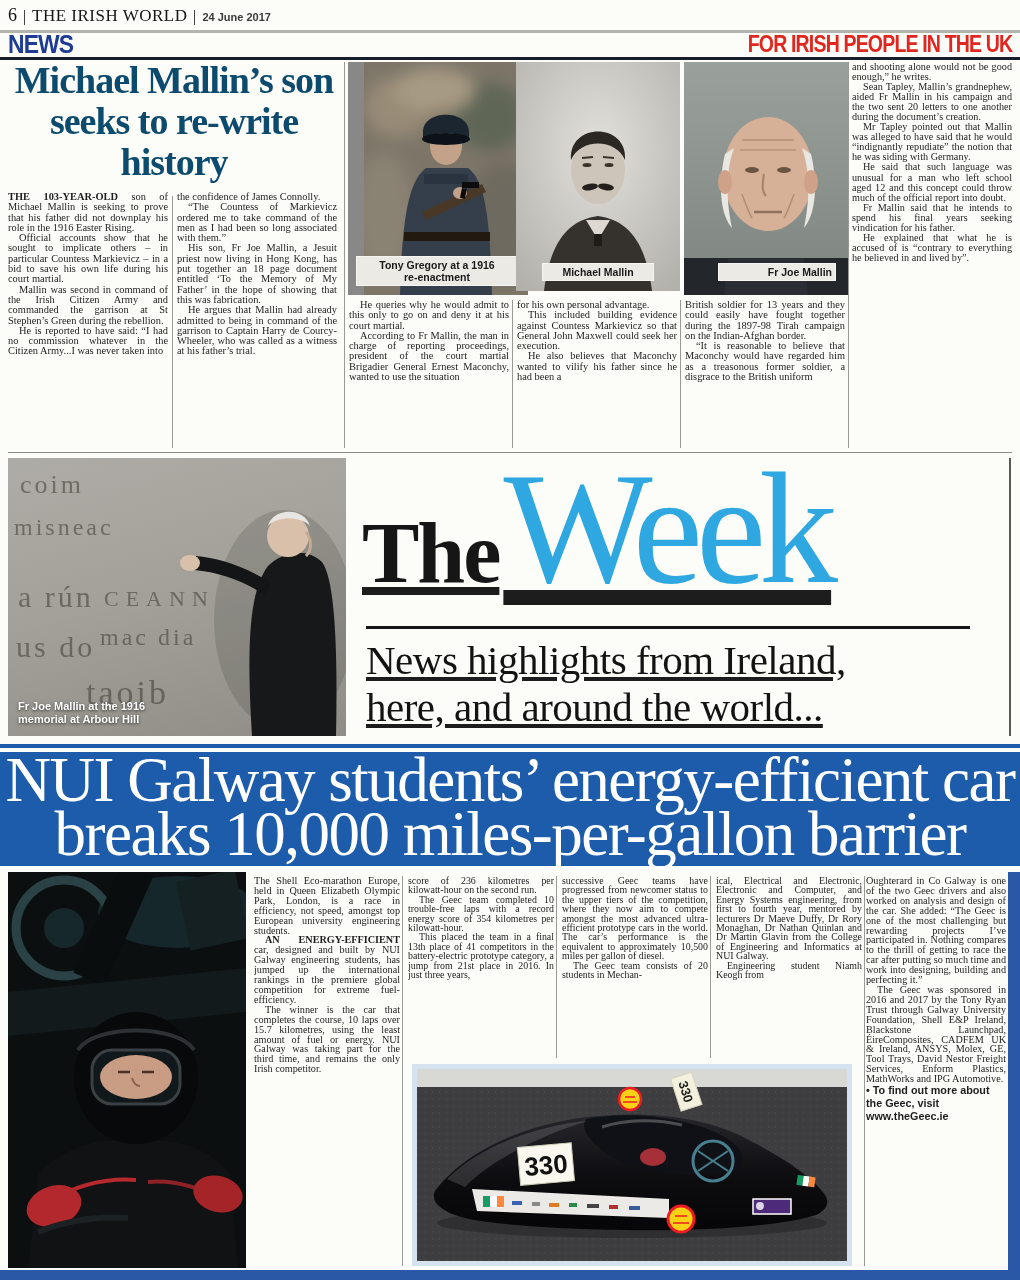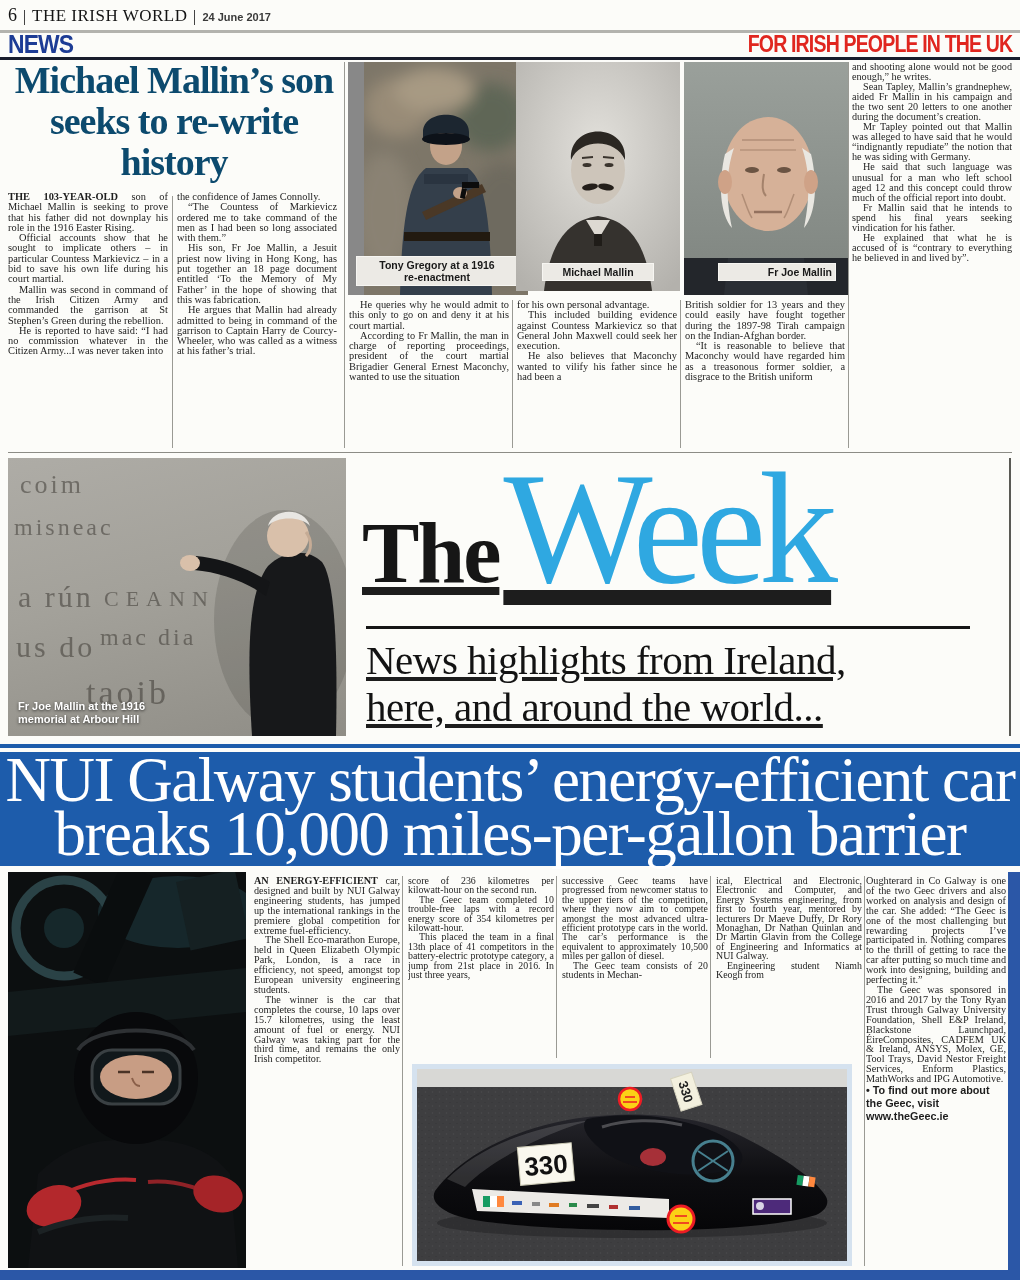--- a/index.html
+++ b/index.html
@@ -286,22 +286,22 @@
     <line x1="110" y1="200" x2="122" y2="200" stroke="#4a3326" stroke-width="2.5"></line>
     <line x1="134" y1="200" x2="146" y2="200" stroke="#4a3326" stroke-width="2.5"></line>
     <path d="M124,206 C126,212 128,214 132,214" stroke="#8a5f49" stroke-width="2" fill="none"></path>
     <ellipse cx="46" cy="334" rx="28" ry="20" fill="#b3282c" transform="rotate(-18 46 334)"></ellipse>
     <ellipse cx="210" cy="322" rx="25" ry="18" fill="#a52428" transform="rotate(14 210 322)"></ellipse>
     <path d="M30,360 C60,348 90,344 120,346" stroke="#1c2224" stroke-width="6" fill="none"></path>
   </svg>
 </figure>
 
 <div class="col a2col a2c1" style="position:absolute">
+  <p>The Shell Eco-marathon Europe, held in Queen Elizabeth Olympic Park, London, is a race in efficiency, not speed, amongst top European university engineering students.</p>
   <p><b>AN ENERGY-EFFICIENT</b><span> car, designed and built by NUI Galway engineering students, has jumped up the international rankings in the premiere global competition for extreme fuel-efficiency.</span></p>
-  <p>The Shell Eco-marathon Europe, held in Queen Elizabeth Olympic Park, London, is a race in efficiency, not speed, amongst top European university engineering students.</p>
   <p>The winner is the car that completes the course, 10 laps over 15.7 kilometres, using the least amount of fuel or energy. NUI Galway was taking part for the third time, and remains the only Irish competitor.</p>
 </div>
 <div class="col a2col a2c2" style="position:absolute">
   <p>score of 236 kilometres per kilowatt-hour on the second run.</p>
   <p>The Geec team completed 10 trouble-free laps with a record energy score of 354 kilometres per kilowatt-hour.</p>
   <p>This placed the team in a final 13th place of 41 competitors in the battery-electric prototype category, a jump from 21st place in 2016. In just three years,</p>
 </div>
 <div class="col a2col a2c3" style="position:absolute">
   <p>successive Geec teams have progressed from newcomer status to the upper tiers of the competition, where they now aim to compete amongst the most advanced ultra-efficient prototype cars in the world. The car’s performance is the equivalent to approximately 10,500 miles per gallon of diesel.</p>
   <p>The Geec team consists of 20 students in Mechan-</p>

